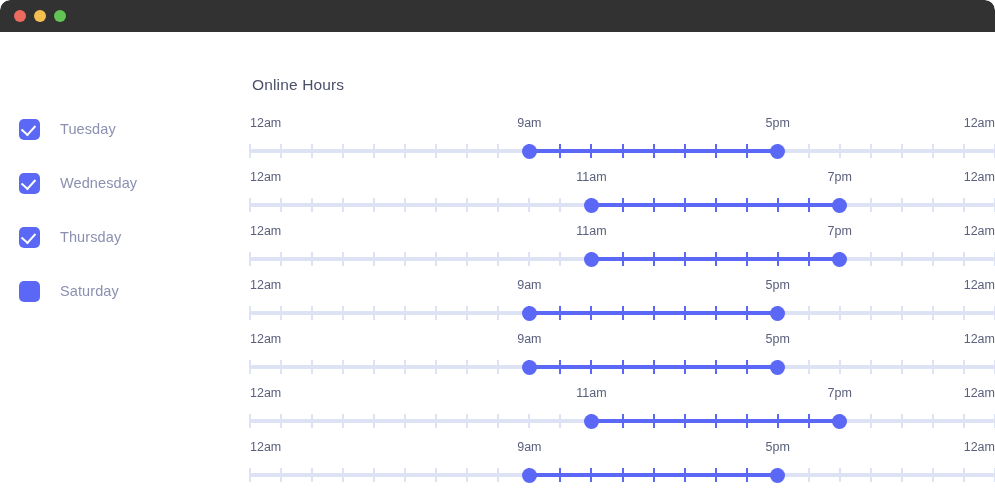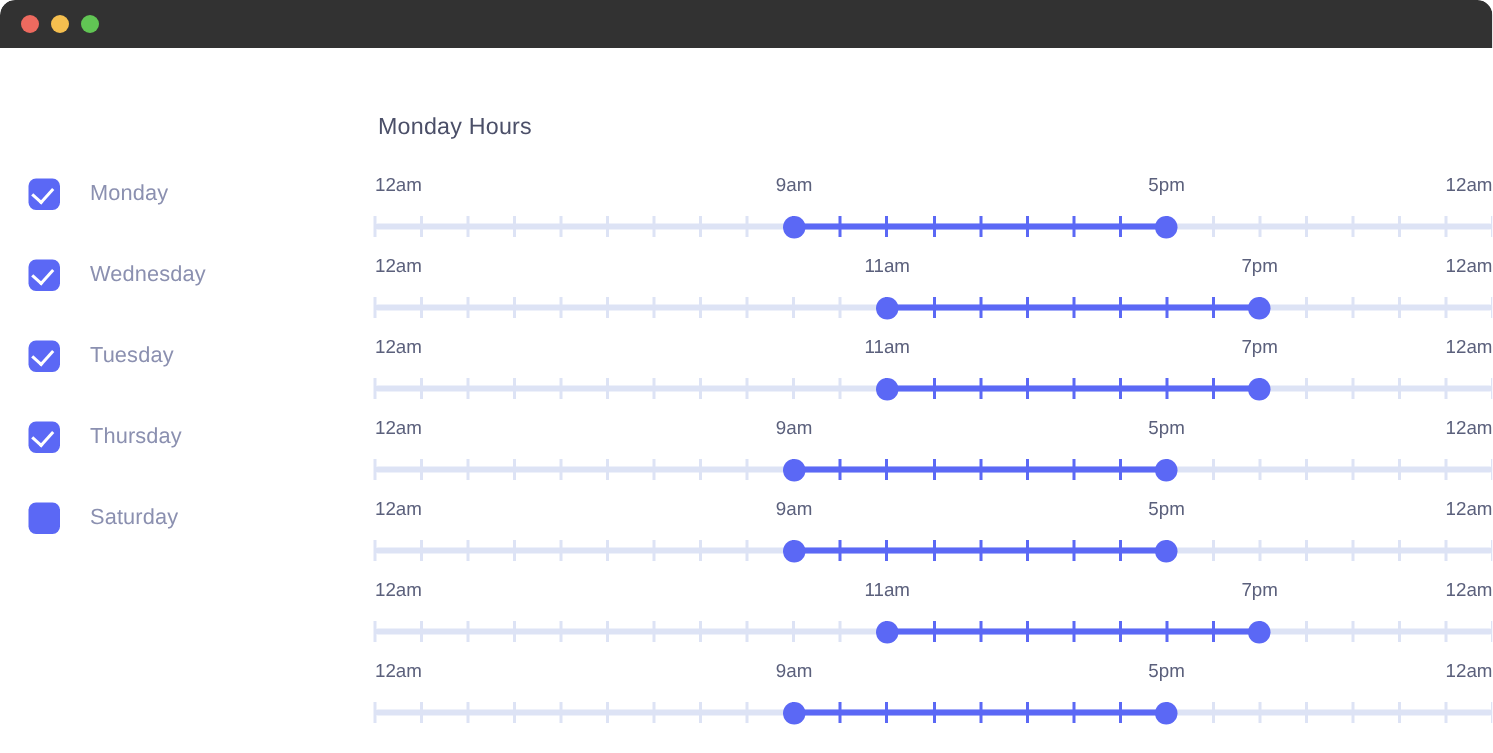--- a/index.html
+++ b/index.html
@@ -183,48 +183,42 @@
     <span class="dot green"></span>
   </div>
 
   <div class="body-area">
 
     <div class="sidebar">
         <div class="day-row">
           <div class="checkbox checked">
             <span class="tick"></span>
           </div>
-          <span class="day-label">Monday</span>
+          <span class="day-label">Tuesday</span>
         </div>
         <div class="day-row">
           <div class="checkbox checked">
             <span class="tick"></span>
           </div>
           <span class="day-label">Wednesday</span>
-        </div>
-        <div class="day-row">
-          <div class="checkbox checked">
-            <span class="tick"></span>
-          </div>
-          <span class="day-label">Tuesday</span>
         </div>
         <div class="day-row">
           <div class="checkbox checked">
             <span class="tick"></span>
           </div>
           <span class="day-label">Thursday</span>
         </div>
         <div class="day-row">
           <div class="checkbox"></div>
           <span class="day-label">Saturday</span>
         </div>
       </div>
 
     <div class="main">
-      <div class="panel-title">Monday Hours</div>
+      <div class="panel-title">Online Hours</div>
       <div class="slider-rows">
           <div class="slider-row">
             <div class="labels">
               <span class="tick-label start" style="left: 0%;">12am</span>
               <span class="tick-label" style="left: 37.5%;">9am</span>
               <span class="tick-label" style="left: 70.8333%;">5pm</span>
               <span class="tick-label end" style="left: 100%;">12am</span>
             </div>
             <div class="slider">
               <div class="track"></div>

